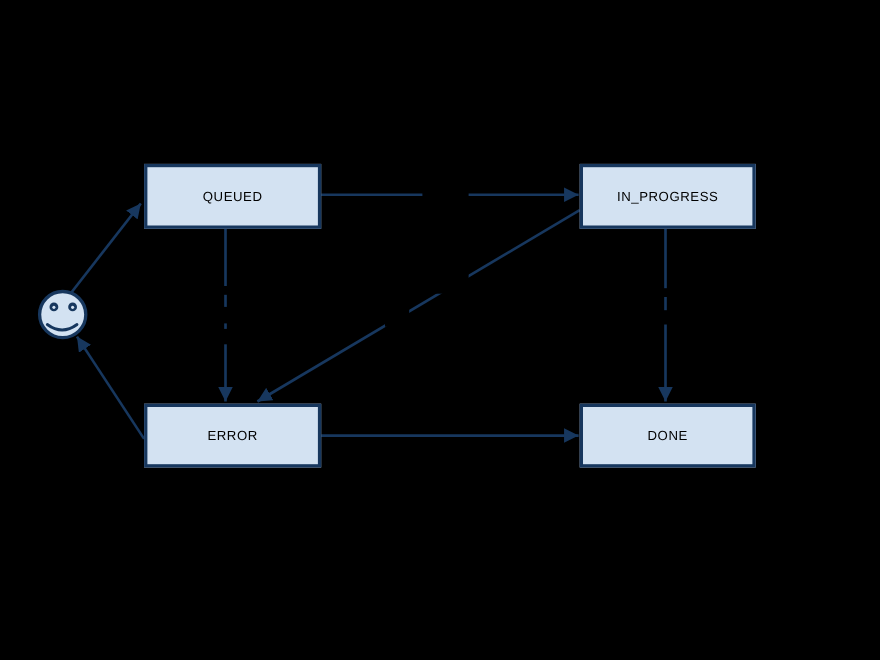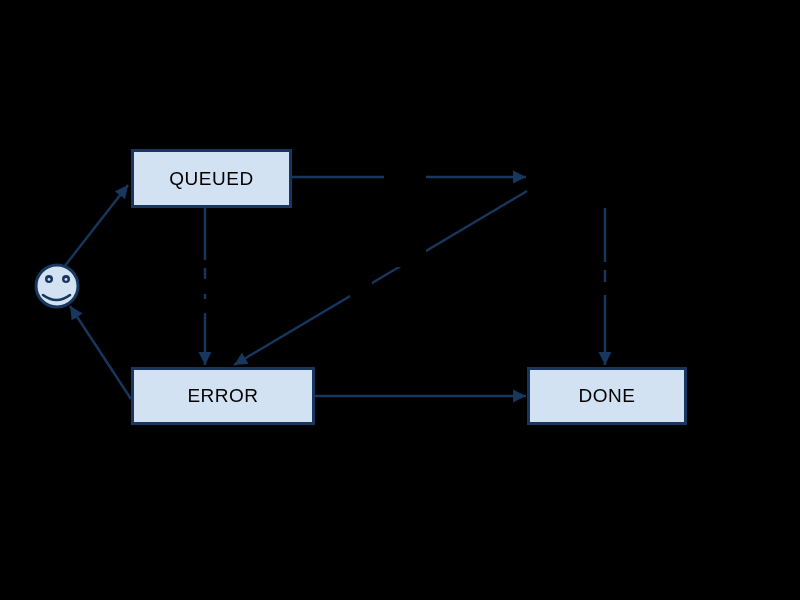--- a/index.html
+++ b/index.html
@@ -49,27 +49,27 @@
   .node {
     position: absolute;
     background: var(--node-fill);
     border: 3px solid var(--node-stroke);
     display: flex;
     align-items: center;
     justify-content: center;
   }
   .node-label {
     color: var(--node-text-color);
-    font-size: 19px;
+    font-size: 12px;
     letter-spacing: 0.5px;
     white-space: nowrap;
   }
   .node-queued      { left: 131px; top: 149px; width: 161px; height: 59px; }
   .node-in-progress { left: 527px; top: 149px; width: 160px; height: 59px; }
-  .node-error       { left: 131px; top: 367px; width: 184px; height: 58px; }
+  .node-error       { left: 131px; top: 367px; width: 161px; height: 58px; }
   .node-done        { left: 527px; top: 367px; width: 160px; height: 58px; text-align: right; }
 </style>
 </head>
 <body>
 
 <div class="stage">
 
   <svg class="edges-layer" viewBox="0 0 800 600">
     <defs>
       <marker id="arrow" viewBox="0 0 10 10" refX="10" refY="5" markerWidth="5.5" markerHeight="5.5" orient="auto">
@@ -102,20 +102,23 @@
       <circle class="smiley-eye-inner" cx="49" cy="279.4" r="1.4"></circle>
       <circle class="smiley-eye-outer" cx="66" cy="279" r="4"></circle>
       <circle class="smiley-eye-inner" cx="66" cy="279.4" r="1.4"></circle>
       <path class="smiley-mouth" d="M 43 295 Q 56.5 305 70 295"></path>
     </g>
   </svg>
 
   <div class="node node-queued">
     <span class="node-label">QUEUED</span>
   </div>
+  <div class="node node-in-progress">
+    <span class="node-label">IN_PROGRESS</span>
+  </div>
   <div class="node node-error">
     <span class="node-label">ERROR</span>
   </div>
   <div class="node node-done">
     <span class="node-label">DONE</span>
   </div>
 
 </div>
 
 </body></html>

